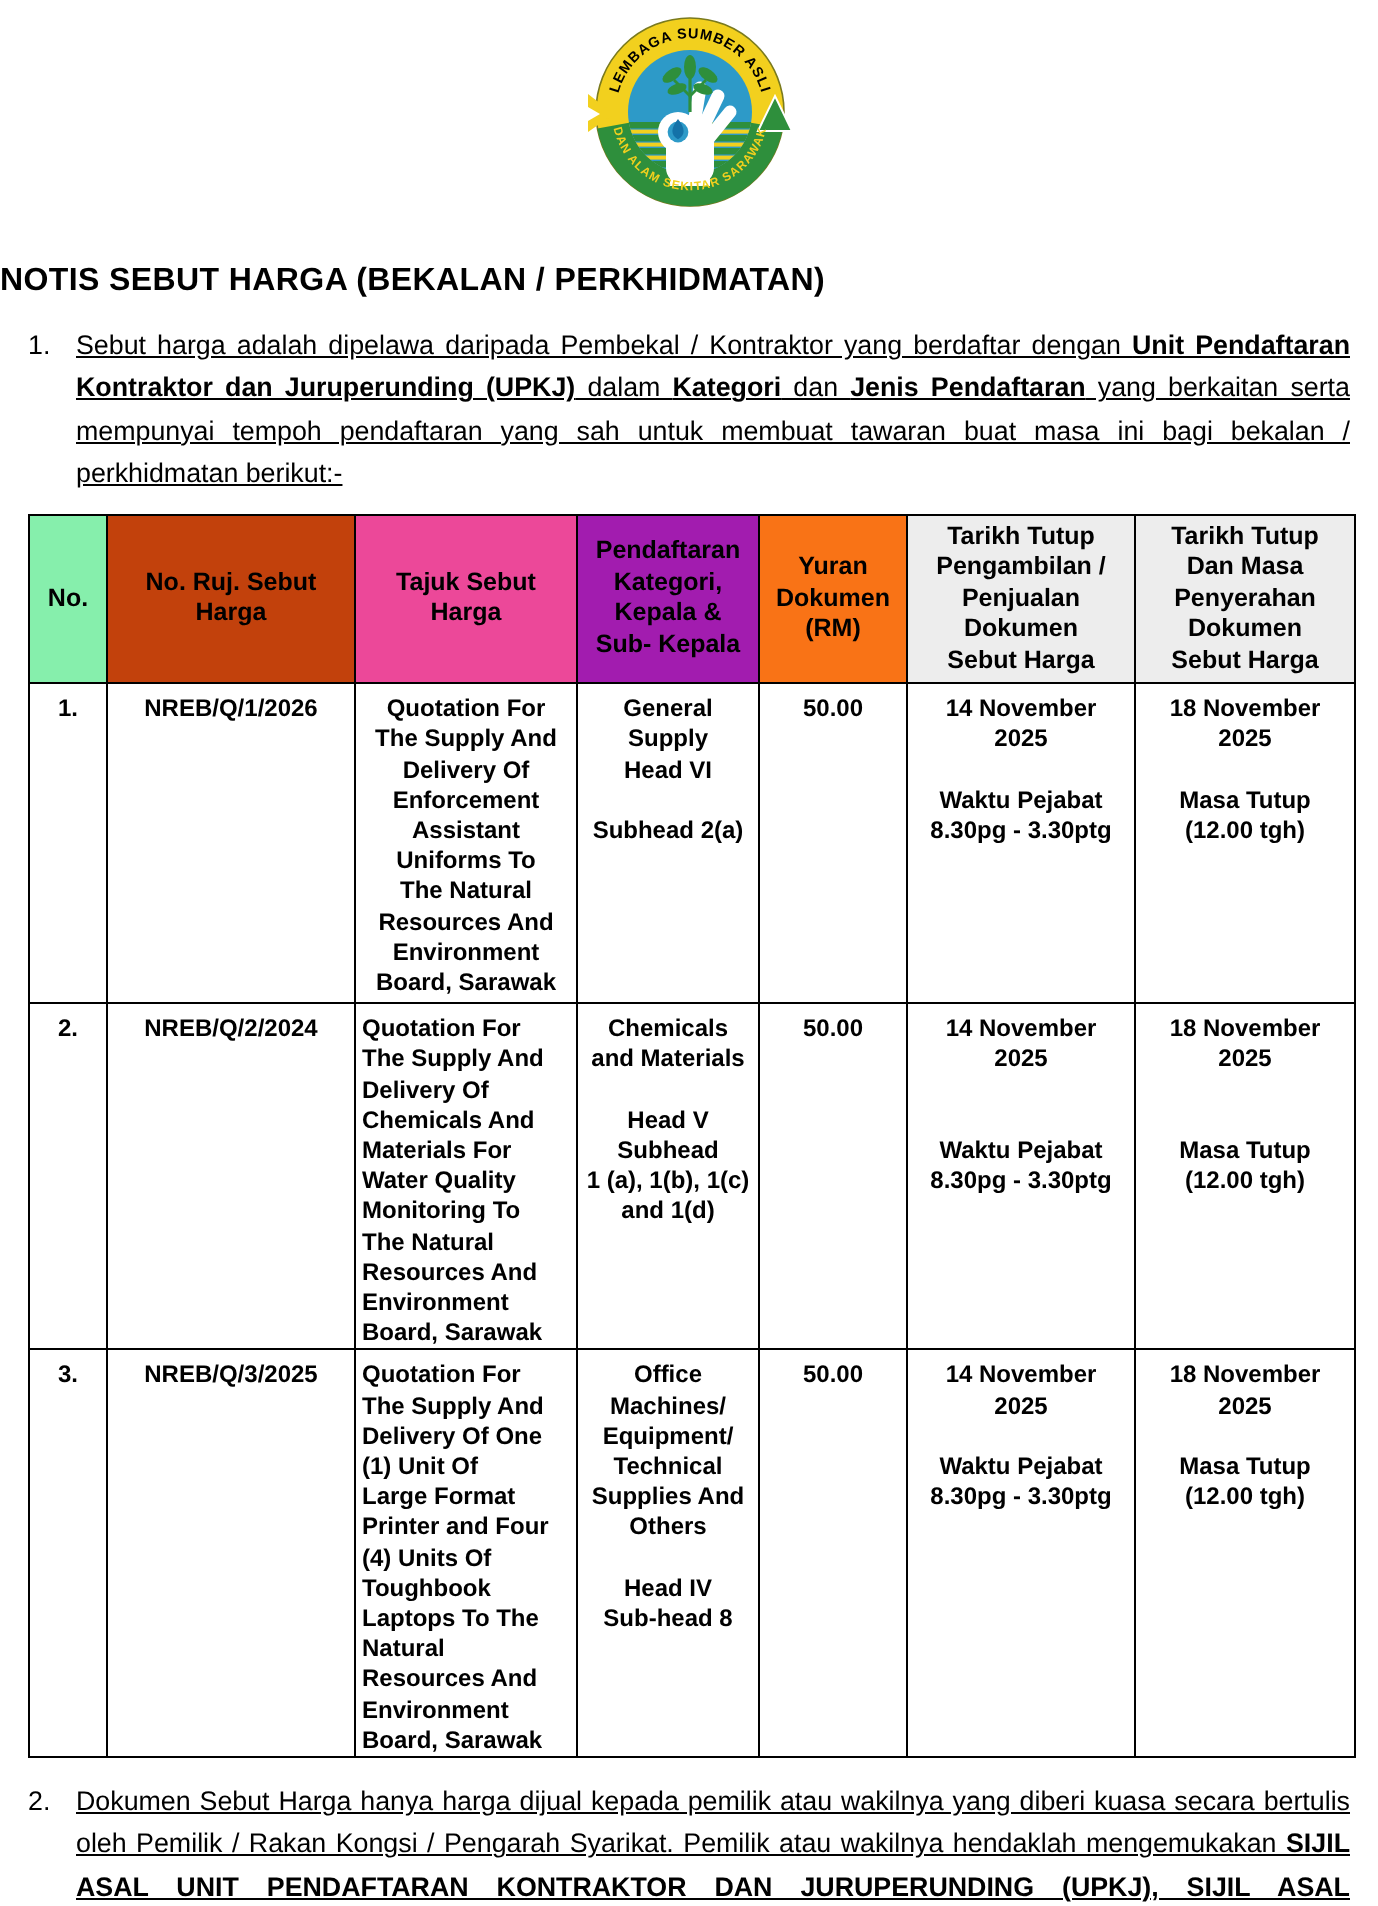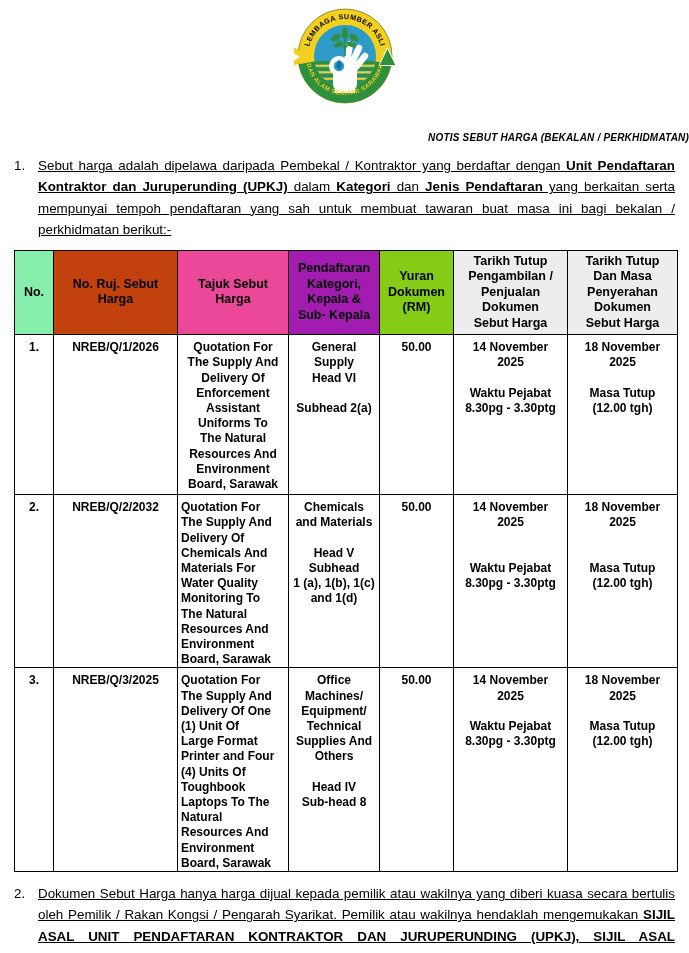--- a/index.html
+++ b/index.html
@@ -7,26 +7,25 @@
     width: 689px;
     height: 953px;
     background: #ffffff;
     color: #000000;
     font-family: "Liberation Sans", sans-serif;
     overflow: hidden;
   }
   .logo-wrap { text-align: center; padding-top: 6px; height: 102px; }
   .logo-wrap svg { display: inline-block; }
   .doc-title {
-    text-align: right;
+    text-align: left;
     font-weight: bold;
-    font-size: 10px;
+    font-size: 16px;
     margin-top: 24px;
     letter-spacing: 0.2px;
-    font-style: italic;
   }
   .para {
     position: relative;
     margin: 0 14px;
     font-size: 13.4px;
     line-height: 21.4px;
   }
   .para .pnum { position: absolute; left: 0; top: 0; }
   .para .ptext { margin-left: 24px; text-align: justify; text-decoration: underline; }
   #para1 { margin-top: 12px; }
@@ -147,21 +146,21 @@
     <tr>
       <th style="background-color: #86efac;">No.</th>
       <th style="background-color: #c2410c;">No. Ruj. Sebut
 Harga</th>
       <th style="background-color: #ec4899;">Tajuk Sebut
 Harga</th>
       <th style="background-color: #a21caf;">Pendaftaran
 Kategori,
 Kepala &amp;
 Sub- Kepala</th>
-      <th style="background-color: #84cc16; margin-top: 12px;">Yuran
+      <th style="background-color: #f97316; margin-top: 12px;">Yuran
 Dokumen
 (RM)</th>
       <th style="background-color: rgb(237, 237, 237);">Tarikh Tutup
 Pengambilan /
 Penjualan
 Dokumen
 Sebut Harga</th>
       <th style="background-color: rgb(237, 237, 237);">Tarikh Tutup
 Dan Masa
 Penyerahan
@@ -195,21 +194,21 @@
 Waktu Pejabat
 8.30pg - 3.30ptg</td>
       <td class="lines">18 November
 2025
 
 Masa Tutup
 (12.00 tgh)</td>
     </tr>
     <tr class="r2">
       <td>2.</td>
-      <td>NREB/Q/2/2032</td>
+      <td>NREB/Q/2/2024</td>
       <td class="lines" style="text-align: left;">Quotation For
 The Supply And
 Delivery Of
 Chemicals And
 Materials For
 Water Quality
 Monitoring To
 The Natural
 Resources And
 Environment

